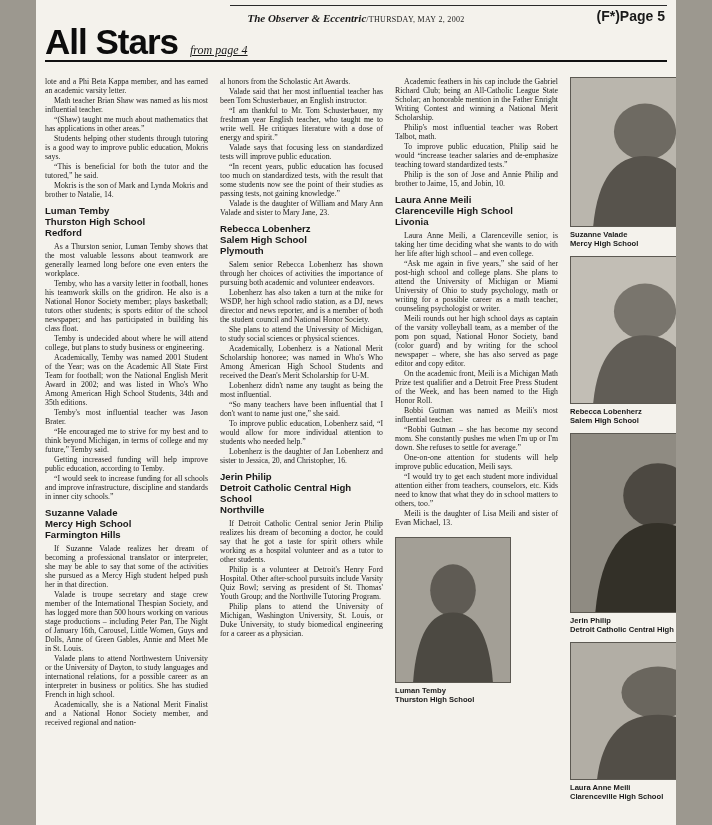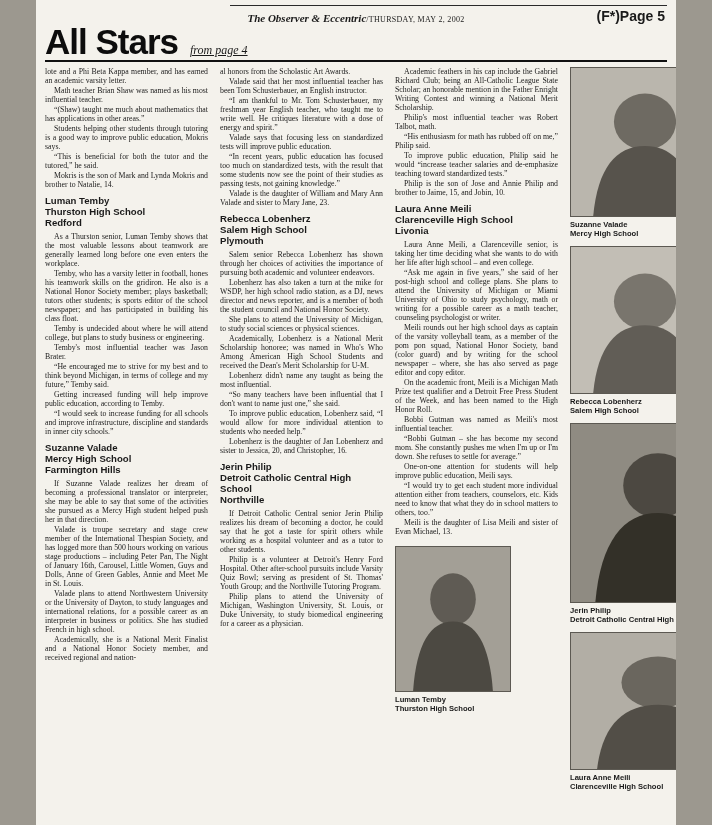--- a/index.html
+++ b/index.html
@@ -10,21 +10,21 @@
     background:#f4f2ec; color:#1a1a1a; padding:5px 9px 4px; overflow:hidden;
   }
   
   .masthead { position:relative; height:18px; }
   .masthead-rule { position:absolute; left:185px; right:0; top:0; border-top:1px solid #2a2a2a; }
   .masthead-center { position:absolute; left:0; right:0; top:3px; text-align:center; }
   .paper-name { font-weight:bold; font-style:italic; font-size:11px; }
   .date-line { font-size:8px; letter-spacing:.3px; }
   .page-ref { position:absolute; right:2px; top:3px; font-family:"Liberation Sans",sans-serif; font-weight:bold; font-size:14px; }
   
-  .headline-row { padding:2px 0 1px; border-bottom:2.5px solid #111; margin-bottom:5px; }
+  .headline-row { padding:2px 0 1px; border-bottom:2.5px solid #111; margin-bottom:15px; }
   .headline { display:inline-block; font-family:"Liberation Sans",sans-serif; font-weight:bold; font-size:35px; line-height:34px; letter-spacing:-1px; color:#0d0d0d; }
   .headline-cont { display:inline-block; font-style:italic; font-size:12px; margin-left:8px; text-decoration:underline; vertical-align:baseline; }
   
   .columns { display:flex; gap:12px; align-items:flex-start; }
   .text-col { width:163px; flex:0 0 163px; }
   .photo-col { width:176px; flex:0 0 176px; }
   .para { font-size:7.8px; line-height:9px; text-align:justify; text-indent:9px; margin-bottom:1px; }
   .para.no-indent { text-indent:0; }
   .section-head {
     font-family:"Liberation Sans",sans-serif; font-weight:bold;
@@ -64,20 +64,21 @@
         <p class="para">“(Shaw) taught me much about mathematics that has applications in other areas.”</p>
         <p class="para">Students helping other students through tutoring is a good way to improve public education, Mokris says.</p>
         <p class="para">“This is beneficial for both the tutor and the tutored,” he said.</p>
         <p class="para">Mokris is the son of Mark and Lynda Mokris and brother to Natalie, 14.</p>
         <h3 class="section-head">Luman Temby
 Thurston High School
 Redford</h3>
         <p class="para">As a Thurston senior, Luman Temby shows that the most valuable lessons about teamwork are generally learned long before one even enters the workplace.</p>
         <p class="para">Temby, who has a varsity letter in football, hones his teamwork skills on the gridiron. He also is a National Honor Society member; plays basketball; tutors other students; is sports editor of the school newspaper; and has participated in building his class float.</p>
         <p class="para">Temby is undecided about where he will attend college, but plans to study business or engineering.</p>
+        <p class="para">Academically, Temby was named 2001 Student of the Year; was on the Academic All State First Team for football; won the National English Merit Award in 2002; and was listed in Who's Who Among American High School Students, 34th and 35th editions.</p>
         <p class="para">Temby's most influential teacher was Jason Brater.</p>
         <p class="para">“He encouraged me to strive for my best and to think beyond Michigan, in terms of college and my future,” Temby said.</p>
         <p class="para">Getting increased funding will help improve public education, according to Temby.</p>
         <p class="para">“I would seek to increase funding for all schools and improve infrastructure, discipline and standards in inner city schools.”</p>
         <h3 class="section-head">Suzanne Valade
 Mercy High School
 Farmington Hills</h3>
         <p class="para">If Suzanne Valade realizes her dream of becoming a professional translator or interpreter, she may be able to say that some of the activities she pursued as a Mercy High student helped push her in that direction.</p>
         <p class="para">Valade is troupe secretary and stage crew member of the International Thespian Society, and has logged more than 500 hours working on various stage productions – including Peter Pan, The Night of January 16th, Carousel, Little Women, Guys and Dolls, Anne of Green Gables, Annie and Meet Me in St. Louis.</p>
         <p class="para">Valade plans to attend Northwestern University or the University of Dayton, to study languages and international relations, for a possible career as an interpreter in business or politics. She has studied French in high school.</p>
@@ -107,21 +108,20 @@
 Northville</h3>
         <p class="para">If Detroit Catholic Central senior Jerin Philip realizes his dream of becoming a doctor, he could say that he got a taste for spirit others while working as a hospital volunteer and as a tutor to other students.</p>
         <p class="para">Philip is a volunteer at Detroit's Henry Ford Hospital. Other after-school pursuits include Varsity Quiz Bowl; serving as president of St. Thomas' Youth Group; and the Northville Tutoring Program.</p>
         <p class="para">Philip plans to attend the University of Michigan, Washington University, St. Louis, or Duke University, to study biomedical engineering for a career as a physician.</p>
       </div>
 
     <div class="text-col">
       <div>
           <p class="para">Academic feathers in his cap include the Gabriel Richard Club; being an All-Catholic League State Scholar; an honorable mention in the Father Enright Writing Contest and winning a National Merit Scholarship.</p>
           <p class="para">Philip's most influential teacher was Robert Talbot, math.</p>
-          <p class="para">“His enthusiasm for math has rubbed off on me,” Philip said.</p>
           <p class="para">To improve public education, Philip said he would “increase teacher salaries and de-emphasize teaching toward standardized tests.”</p>
           <p class="para">Philip is the son of Jose and Annie Philip and brother to Jaime, 15, and Jobin, 10.</p>
           <h3 class="section-head">Laura Anne Meili
 Clarenceville High School
 Livonia</h3>
           <p class="para">Laura Anne Meili, a Clarenceville senior, is taking her time deciding what she wants to do with her life after high school – and even college.</p>
           <p class="para">“Ask me again in five years,” she said of her post-high school and college plans. She plans to attend the University of Michigan or Miami University of Ohio to study psychology, math or writing for a possible career as a math teacher, counseling psychologist or writer.</p>
           <p class="para">Meili rounds out her high school days as captain of the varsity volleyball team, as a member of the pom pon squad, National Honor Society, band (color guard) and by writing for the school newspaper – where, she has also served as page editor and copy editor.</p>
           <p class="para">On the academic front, Meili is a Michigan Math Prize test qualifier and a Detroit Free Press Student of the Week, and has been named to the High Honor Roll.</p>
           <p class="para">Bobbi Gutman was named as Meili's most influential teacher.</p>

